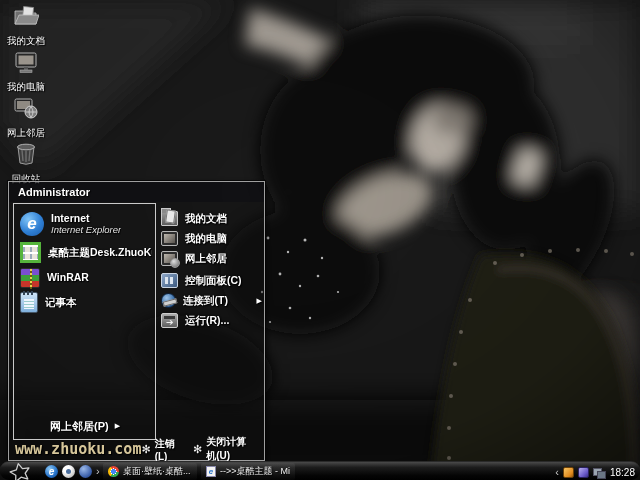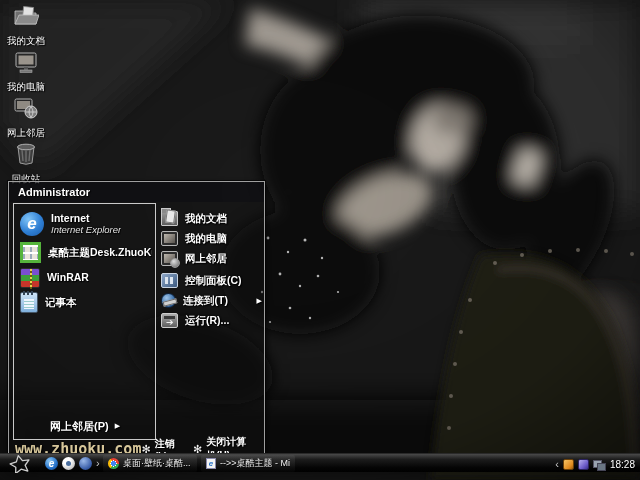--- a/index.html
+++ b/index.html
@@ -106,23 +106,23 @@
   .gi-search{width:15px;height:15px;}
   .gi-search::before{content:"";position:absolute;left:1px;top:0;width:9px;height:9px;border-radius:50%;
     border:2px solid #d8d8d8;background:rgba(160,190,220,.45);}
   .gi-search::after{content:"";position:absolute;left:10px;top:10px;width:6px;height:2.5px;
     background:#caa23c;border-radius:2px;transform:rotate(40deg);}
   .gi-run{background:linear-gradient(180deg,#aeaeae,#5e5e5e);border:1px solid #ccc;border-radius:2px;}
   .gi-run::before{content:"";position:absolute;left:2px;top:2px;right:2px;height:3px;background:#3a3a3a;}
   .gi-run::after{content:"➔";position:absolute;left:4px;top:3px;font-size:9px;color:#eee;}
 
   
-  .taskbar{position:absolute;left:0;right:0;bottom:8px;height:19px;
+  .taskbar{position:absolute;left:0;right:0;bottom:0;height:19px;
     background:linear-gradient(180deg,#4a4a4a 0,#1c1c1c 30%,#050505 75%,#000 100%);
-    border-top:1px solid #2a2a2a;}
+    border-top:1px solid #2a2a2a;border-radius:9px;}
   .start-star{position:absolute;left:5px;top:0px;width:30px;height:19px;cursor:pointer;}
   .quicklaunch{position:absolute;left:45px;top:2px;display:flex;align-items:center;gap:4px;}
   .ql-ico{width:13px;height:13px;border-radius:50%;cursor:pointer;position:relative;}
   .ql-ie{background:radial-gradient(circle at 35% 30%,#8cc8f5,#2470c8 60%,#14ay48);background:radial-gradient(circle at 35% 30%,#8cc8f5,#2470c8 60%,#123f78);
     color:#fff;font-style:italic;font-weight:bold;font-size:10px;line-height:13px;text-align:center;}
   .ql-ie::after{content:"e";}
   .ql-white{background:radial-gradient(circle at 35% 30%,#fff 30%,#c9c9c9 70%,#8a8a8a);}
   .ql-white::after{content:"";position:absolute;inset:4px;border-radius:50%;background:#4a6e9e;}
   .ql-blue{background:radial-gradient(circle at 35% 30%,#9ab8e8,#3a5ea8 65%,#1c3468);}
   .chev{color:#c9c9c9;font-size:11px;line-height:15px;cursor:pointer;text-shadow:0 1px 1px #000;}

